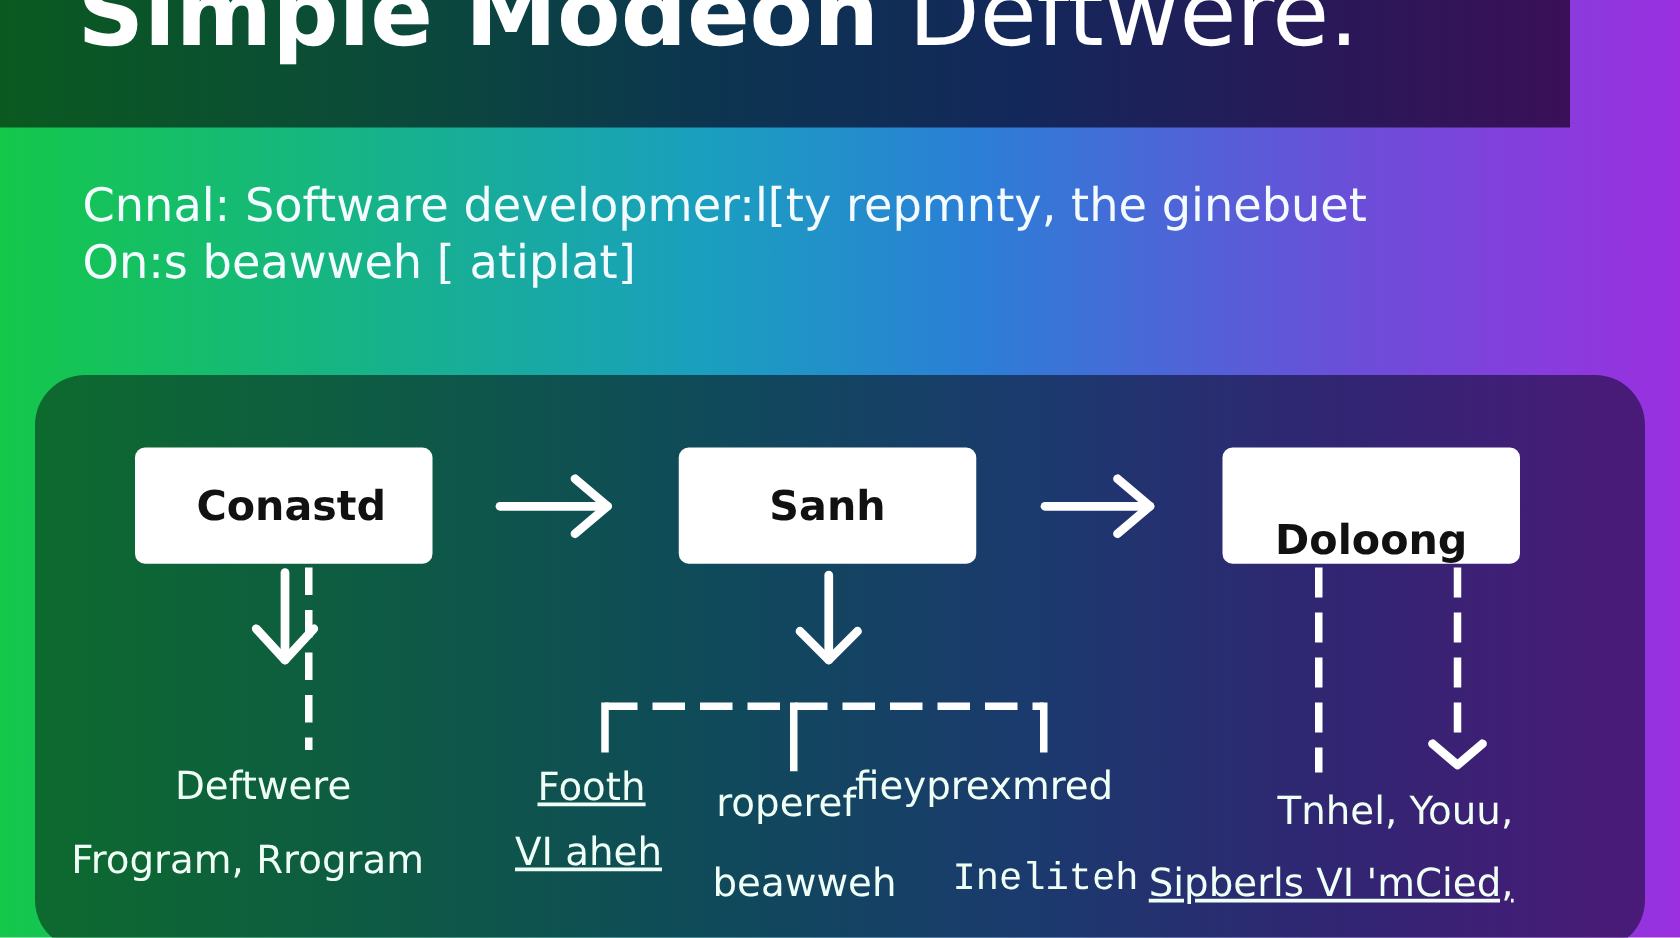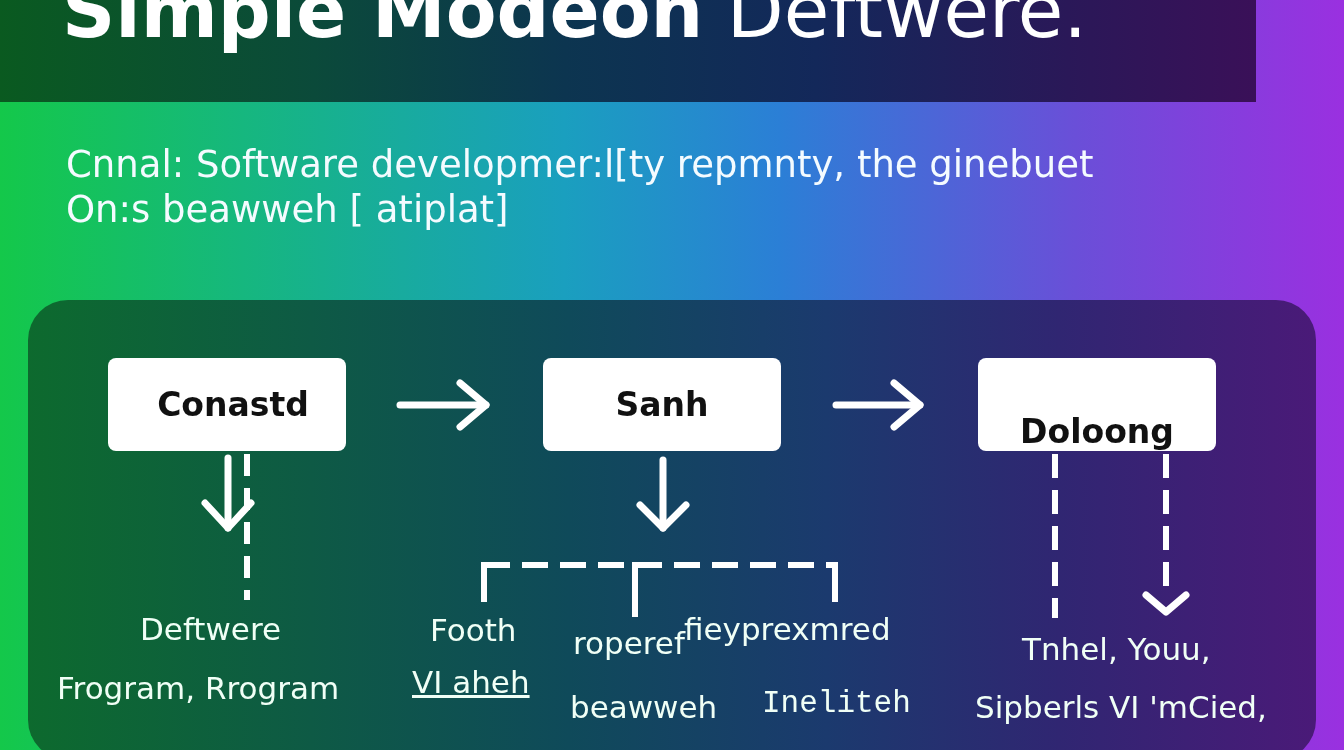--- a/index.html
+++ b/index.html
@@ -103,21 +103,21 @@
     <line x1="1166" y1="454" x2="1166" y2="590" stroke-dasharray="24,12"></line>
   </g>
   <g stroke="#ffffff" stroke-width="7" fill="none" stroke-linecap="round" stroke-linejoin="round">
     <polyline points="1146,595 1166,612 1186,595"></polyline>
   </g>
 </svg>
 
 <div class="label" style="left:140px; top:614px;">Deftwere</div>
 <div class="label" style="left:57px; top:673px;">Frogram, Rrogram</div>
 
-<div class="label" style="left:430px; top:615px;">Footh</div>
+<div class="label" style="left:430px; top:615px;text-decoration:underline;">Footh</div>
 <div class="label" style="left:412px; top:667px;text-decoration:underline;">VI  aheh</div>
 <div class="label" style="left:573px; top:628px;">roperef</div>
 <div class="label" style="left:570px; top:692px;">beawweh</div>
 <div class="label" style="left:684px; top:614px;">fieyprexmred</div>
 <div class="label" style="left:762px; top:688px;font-family:Liberation Mono, monospace;">Ineliteh</div>
 
 <div class="label" style="left:1001px; top:634px;margin-left:21px;">Tnhel,  Youu,</div>
-<div class="label" style="left:975px; top:692px;">Sipberls  VI 'mCied,</div>
+<div class="label" style="left:919px; top:692px;text-decoration:underline;">Sipberls  VI 'mCied,</div>
 
 </body></html>

